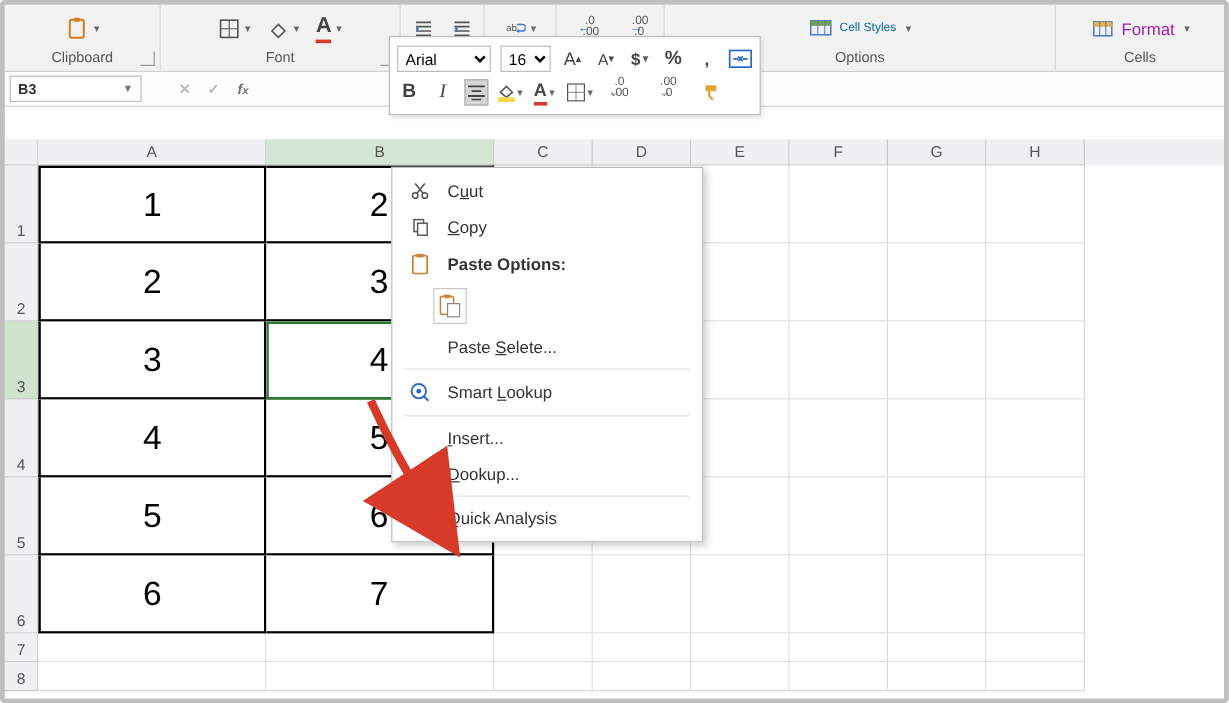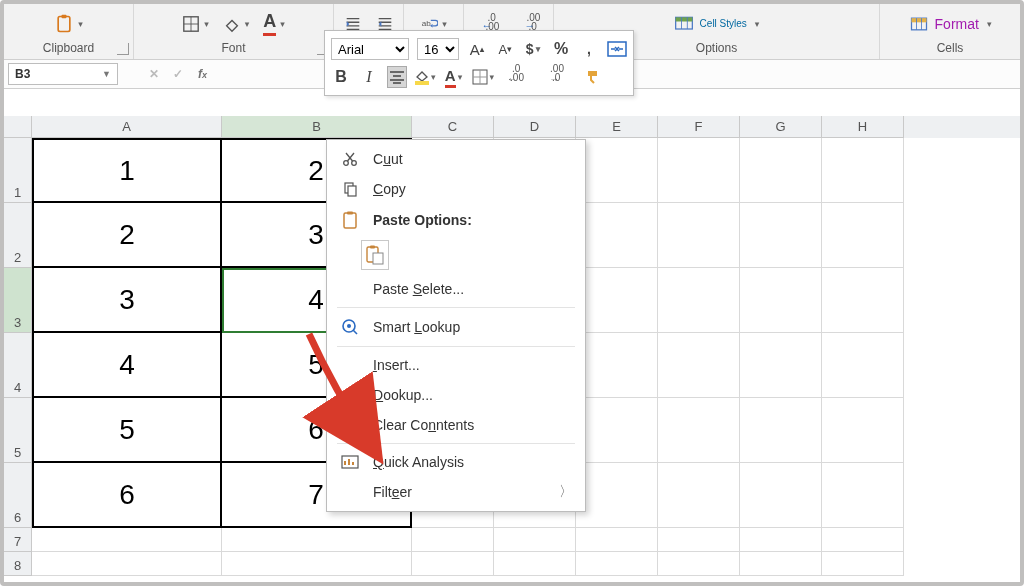--- a/index.html
+++ b/index.html
@@ -535,38 +535,29 @@
   </div>
   <hr>
   <div class="item">
     <span class="iconcol"></span>
     <span><span class="mn">I</span><span>nsert...</span></span>
   </div>
   <div class="item">
     <span class="iconcol"></span>
     <span><span class="mn">D</span><span>ookup...</span></span>
   </div>
-  <div class="item">
-    <span class="iconcol"></span>
-    <span>Clear Co<span class="mn">n</span><span>ntents</span></span>
-  </div>
   <hr>
   <div class="item">
     <span class="iconcol">
         <svg width="18" height="16" viewBox="0 0 18 16">
           <rect x="1" y="2" width="16" height="12" fill="none" stroke="#555" stroke-width="1.2"></rect>
           <path d="M4 11V7M8 11V5M12 11V8" stroke="#c7853b" stroke-width="2"></path>
         </svg>
       </span>
     <span><span class="mn">Q</span><span>uick Analysis</span></span>
-  </div>
-  <div class="item">
-    <span class="iconcol"></span>
-    <span>Filt<span class="mn">e</span><span>er</span></span>
-    <span class="sub">〉</span>
   </div>
 </div>
 
 <svg class="arrow" width="110" height="150" viewBox="0 0 110 150">
   <defs>
       <marker id="ah" markerWidth="12" markerHeight="12" refX="9" refY="6" orient="auto">
         <path d="M0 0 L12 6 L0 12 Z" fill="#d83a2a"></path>
       </marker>
     </defs>
   <path d="M15 5 Q40 60 78 118" stroke="#d83a2a" stroke-width="7" fill="none" marker-end="url(#ah)"></path>

